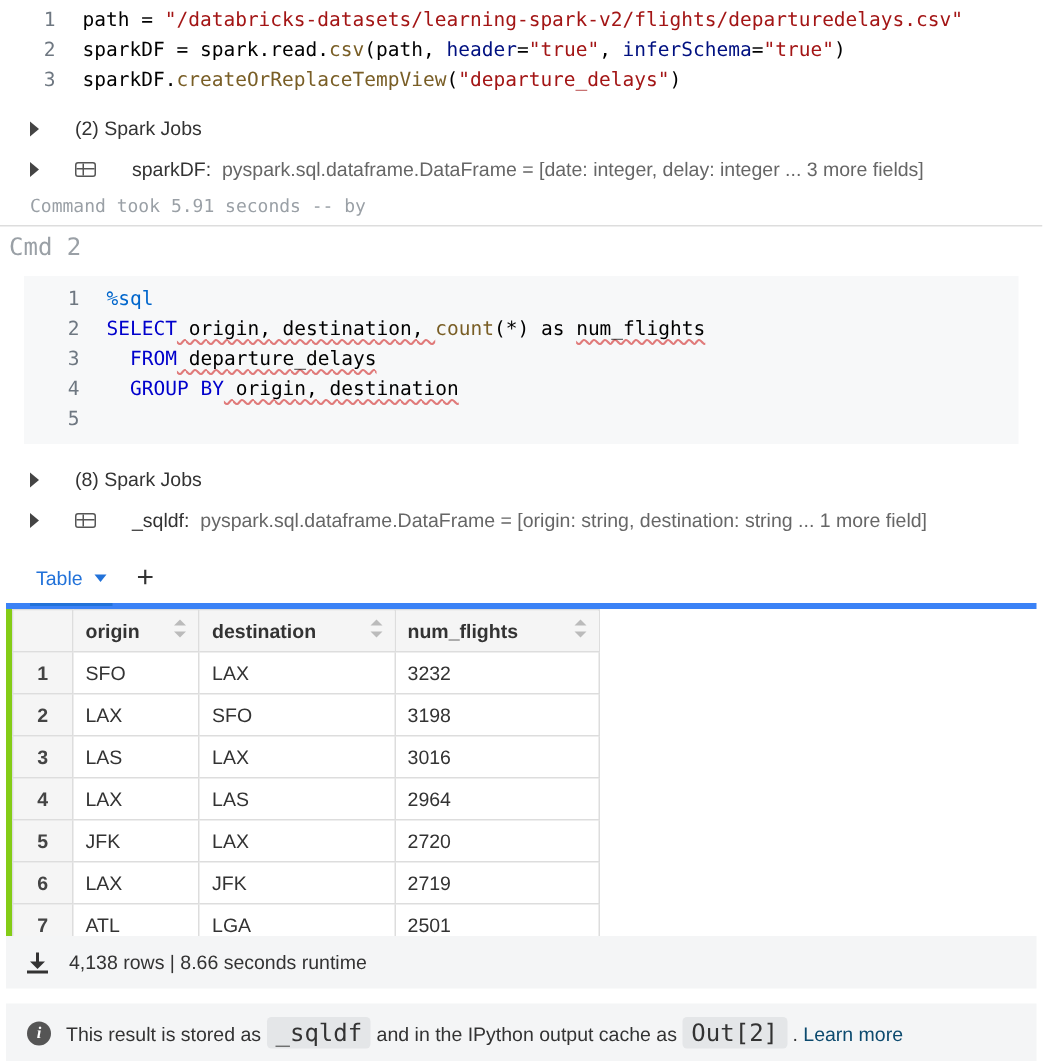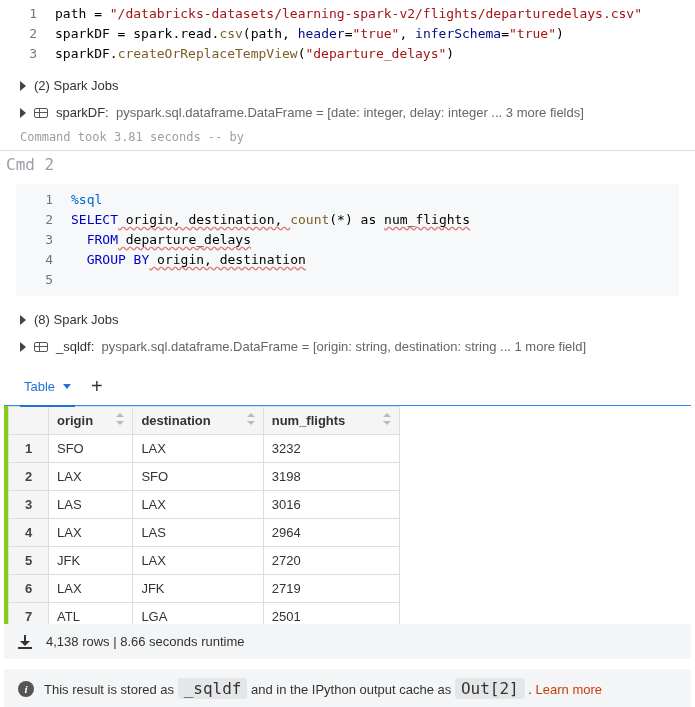--- a/index.html
+++ b/index.html
@@ -21,35 +21,35 @@
   .tok-magic { color:#0066cc; }
   .tok-sql-kw { color:#0000cc; }
   .tok-sql-func { color:#795e26; }
   .tok-star { color:#000; }
   .squiggle {
     text-decoration: underline wavy #e07a7a;
     text-decoration-skip-ink: none;
     text-underline-offset: 2px;
   }
 
-  .meta-row { display:flex; align-items:center; padding:6px 20px; font-size:13px; color:#333; gap:8px; }
+  .meta-row { display:flex; align-items:center; padding:6px 20px; font-size:13px; color:#333; gap:24px; }
   .meta-row .tri { width:0;height:0;border-top:5px solid transparent;border-bottom:5px solid transparent;border-left:6px solid #444; flex-shrink:0;}
   .schema-icon { width:14px; height:10px; border:1.2px solid #555; border-radius:2px; position:relative; flex-shrink:0; }
   .schema-icon::before { content:""; position:absolute; left:0; right:0; top:3px; border-top:1.2px solid #555; }
   .schema-icon::after { content:""; position:absolute; top:0; bottom:0; left:4px; border-left:1.2px solid #555; }
   .meta-text { color:#666; }
   .meta-text .varname { color:#333; }
 
   .cmd-footer { padding:4px 20px 6px 20px; color:#9aa0a6; font-family:"SF Mono",Menlo,Monaco,Consolas,monospace; font-size:12px; border-bottom:1px solid #ddd; }
   .cmd-footer .byblock { display:inline-block; width:350px; height:11px; background:#fff; vertical-align:middle;}
   .cmd-label { padding:4px 8px 10px 6px; color:#9aa0a6; font-family:"SF Mono",Menlo,Monaco,Consolas,monospace; font-size:16px; }
 
   .cell2-code { background:#f7f8f9; padding:6px 0; margin:0 16px; }
 
-  .tab-bar { display:flex; align-items:center; padding:0 20px; height:38px; gap:20px; border-bottom:1px solid #3b82f6; margin:8px 4px 0 4px; position:relative; }
+  .tab-bar { display:flex; align-items:center; padding:0 20px; height:38px; gap:20px; border-bottom:4px solid #3b82f6; margin:8px 4px 0 4px; position:relative; }
   .tab-active { color:#2272d9; font-weight:500; display:flex; align-items:center; gap:8px; height:100%; position:relative; }
   .tab-active::after { content:""; position:absolute; left:-4px; right:-4px; bottom:-2px; height:2px; background:#2272d9; }
   .chev-down { width:0;height:0;border-left:4px solid transparent;border-right:4px solid transparent;border-top:5px solid #2272d9;}
   .plus { font-size:20px; color:#333; font-weight:300;}
   
   .table-wrap { margin:0 4px; border-left:4px solid #84cc16; }
   table { border-collapse:collapse; width:392px; font-size:13px; }
   th, td { border:1px solid #ddd; padding:6px 8px; text-align:left; background:#fff;}
   th { background:#f5f5f5; font-weight:700; color:#333; position:relative;}
   td.rownum { background:#f5f5f5; text-align:center; width:40px; font-weight:600; color:#444;}
@@ -61,21 +61,21 @@
   
   .footer-bar { background:#f4f5f6; margin:0 4px 10px 4px; padding:10px 14px; display:flex; align-items:center; gap:14px; font-size:13px; color:#333;}
   .dl-icon { width:14px; height:14px; position:relative;}
   .dl-icon::before{ content:""; position:absolute; left:6px; top:0; width:2px; height:9px; background:#333;}
   .dl-icon::after{ content:""; position:absolute; left:2px; top:6px; width:0;height:0; border-left:5px solid transparent;border-right:5px solid transparent;border-top:5px solid #333;}
   .dl-base{ position:absolute; left:0; bottom:0; width:14px; height:2px; background:#333;}
 
   .info-bar { background:#f4f5f6; margin:0 4px; padding:10px 14px; display:flex; align-items:center; gap:10px; font-size:13px; color:#333;}
   .info-icon { width:16px;height:16px;border-radius:50%;background:#555;color:#fff;display:flex;align-items:center;justify-content:center;font-style:italic;font-family:Georgia,serif;font-size:11px;font-weight:700;flex-shrink:0;}
   .code-pill { background:#e4e6e8; padding:1px 6px; border-radius:3px; font-family:"SF Mono",Menlo,Monaco,Consolas,monospace; font-size:16px;}
-  .link { color:#c2410c; cursor:pointer;}
+  .link { color:#0c4a6e; cursor:pointer;}
 </style>
 </head>
 <body>
 
 <div class="code-area">
   <div class="code-line">
     <span class="gutter">1</span>
     <span class="code-content"><span class="tok-default">path</span><span class="tok-default"> = </span><span class="tok-str">"/databricks-datasets/learning-spark-v2/flights/departuredelays.csv"</span></span>
   </div>
   <div class="code-line">
@@ -91,21 +91,21 @@
 <div class="meta-row">
   <span class="tri"></span>
   <span>(2) Spark Jobs</span>
 </div>
 <div class="meta-row">
   <span class="tri"></span>
   <span class="schema-icon"></span>
   <span class="meta-text"><span class="varname">sparkDF:</span>&nbsp;&nbsp;<span>pyspark.sql.dataframe.DataFrame = [date: integer, delay: integer ... 3 more fields]</span></span>
 </div>
 <div class="cmd-footer">
-  <span>Command took 3.81 seconds -- by </span><span class="byblock"></span>
+  <span>Command took 5.91 seconds -- by </span><span class="byblock"></span>
 </div>
 <div class="cmd-label">Cmd 2</div>
 
 <div class="cell2-code">
   <div class="code-line">
     <span class="gutter">1</span>
     <span class="code-content"><span class="tok-magic">%sql</span></span>
   </div>
   <div class="code-line">
     <span class="gutter">2</span>

